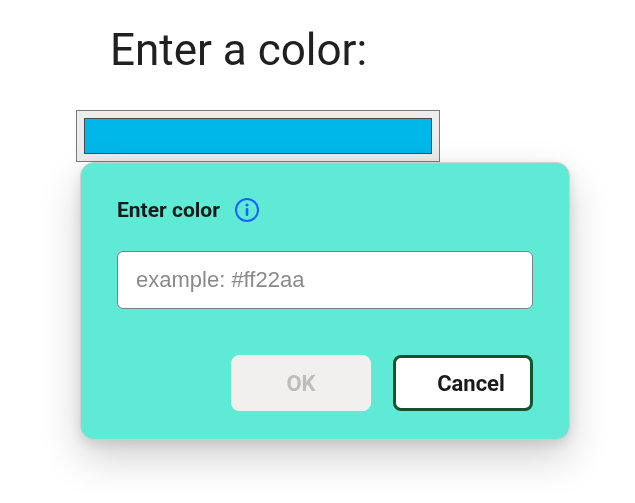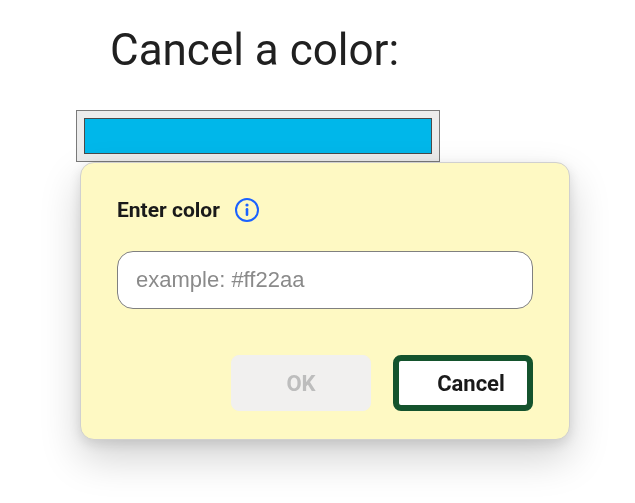--- a/index.html
+++ b/index.html
@@ -37,21 +37,21 @@
       width: 100%;
       height: 100%;
       background: #00b7ea;
       border: 1px solid #4a4a4a;
     }
     .popover {
       position: absolute;
       top: 162px;
       left: 80px;
       width: 490px;
-      background: #fef9c3;
+      background: #5eead4;
       border: 1px solid #d0d0d0;
       border-radius: 14px;
       box-shadow: 0 18px 40px rgba(0,0,0,0.18), 0 4px 12px rgba(0,0,0,0.10);
       padding: 34px 36px 28px 36px;
     }
     .popover-header {
       display: flex;
       align-items: center;
       gap: 14px;
       margin-bottom: 28px;
@@ -63,21 +63,21 @@
     }
     .info-icon {
       width: 26px;
       height: 26px;
       flex-shrink: 0;
     }
     .color-input {
       width: 100%;
       height: 58px;
       border: 1px solid #808080;
-      border-radius: 16px;
+      border-radius: 6px;
       padding: 16px 18px;
       font-size: 22px;
       color: #222;
       outline: none;
       background: #fff;
     }
     .color-input::placeholder {
       color: #8a8a8a;
     }
     .button-row {
@@ -98,29 +98,29 @@
       cursor: pointer;
     }
     .btn-ok {
       background: #f1f0ef;
       border: 1px solid #f1f0ef;
       color: #bdbdbd;
       cursor: default;
     }
     .btn-cancel {
       background: #ffffff;
-      border: 6px solid #14532d;
+      border: 3px solid #14532d;
       color: #1a1a1a;
       padding-left: 16px;
     }
   </style>
 </head>
 <body>
 
-<h1 class="heading">Cancel a color:</h1>
+<h1 class="heading">Enter a color:</h1>
 
 <div class="color-swatch-outer">
   <div class="color-swatch-inner" style="background:#00b7ea;border:1px solid #4a4a4a;"></div>
 </div>
 
 <div class="popover">
   <div class="popover-header">
     <span class="popover-title">Enter color</span>
     <span class="info-icon">
       <svg viewBox="0 0 26 26" width="26" height="26">

